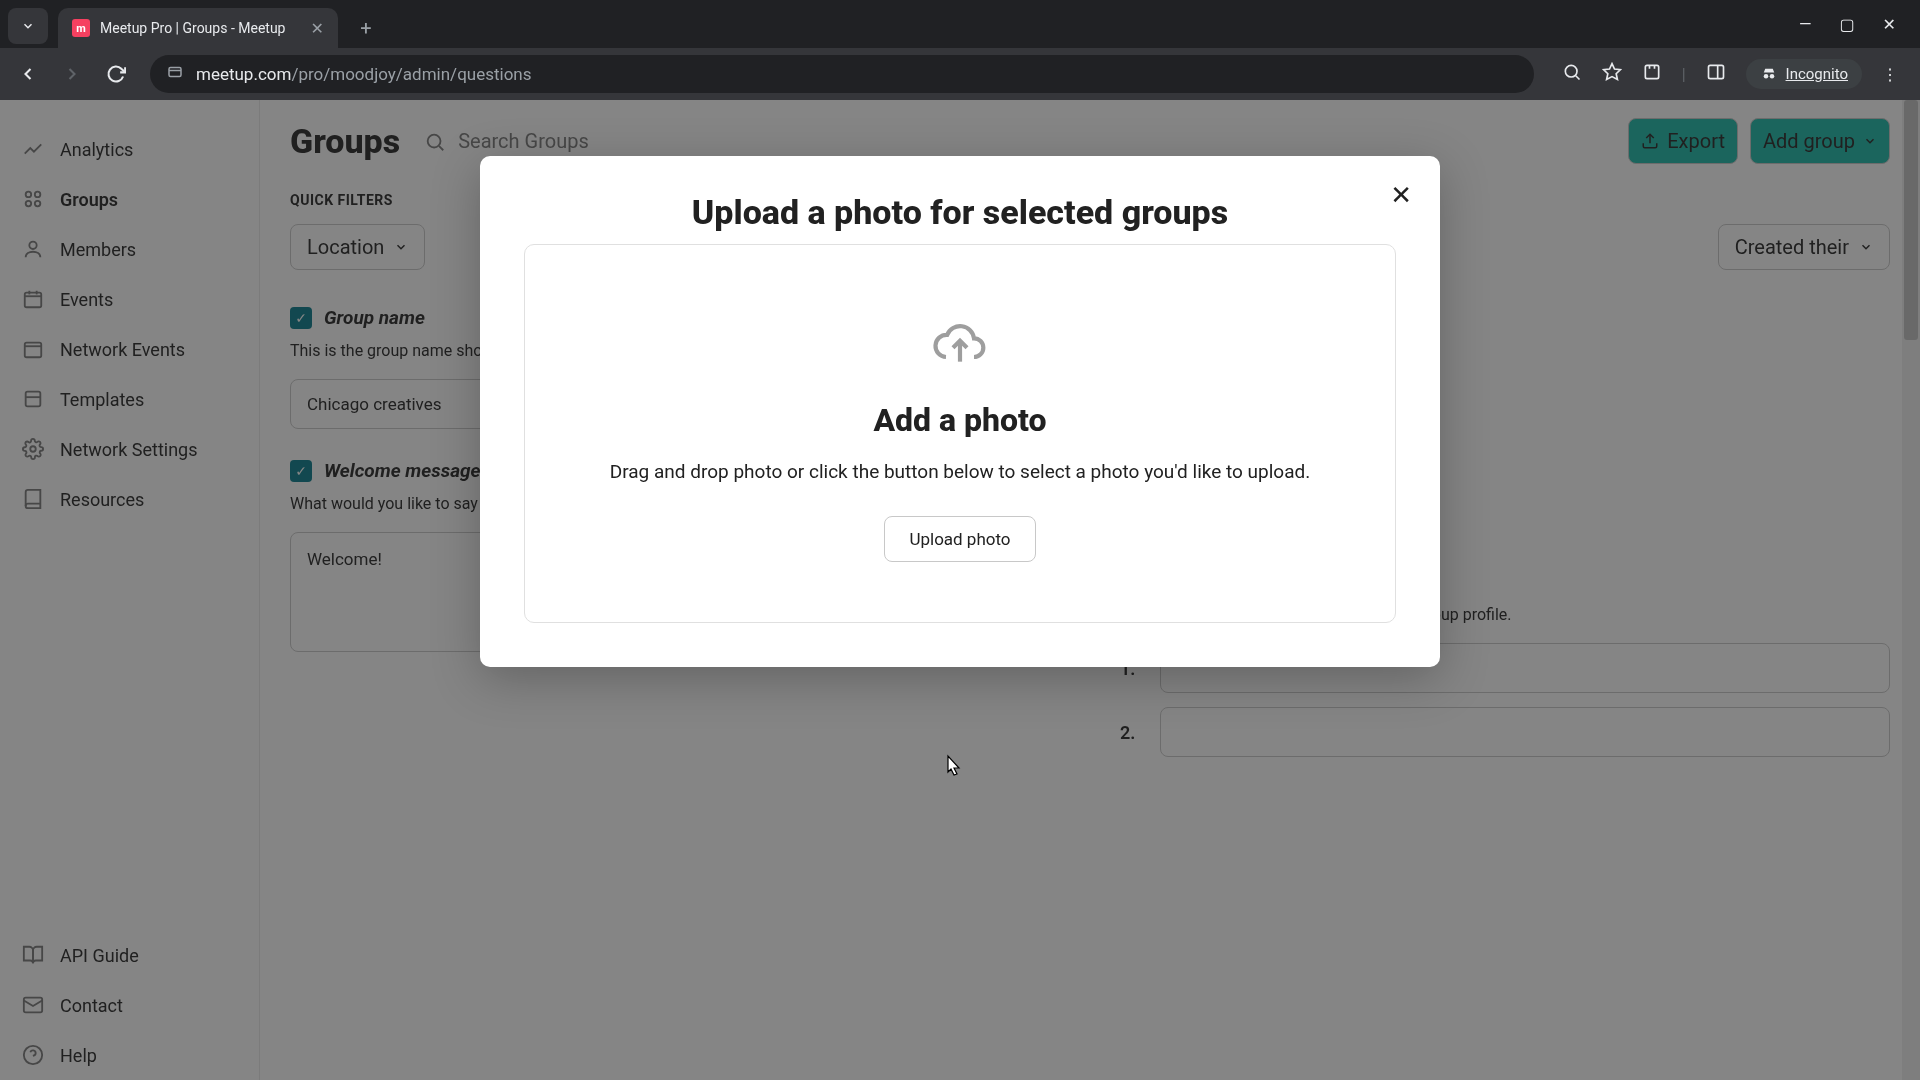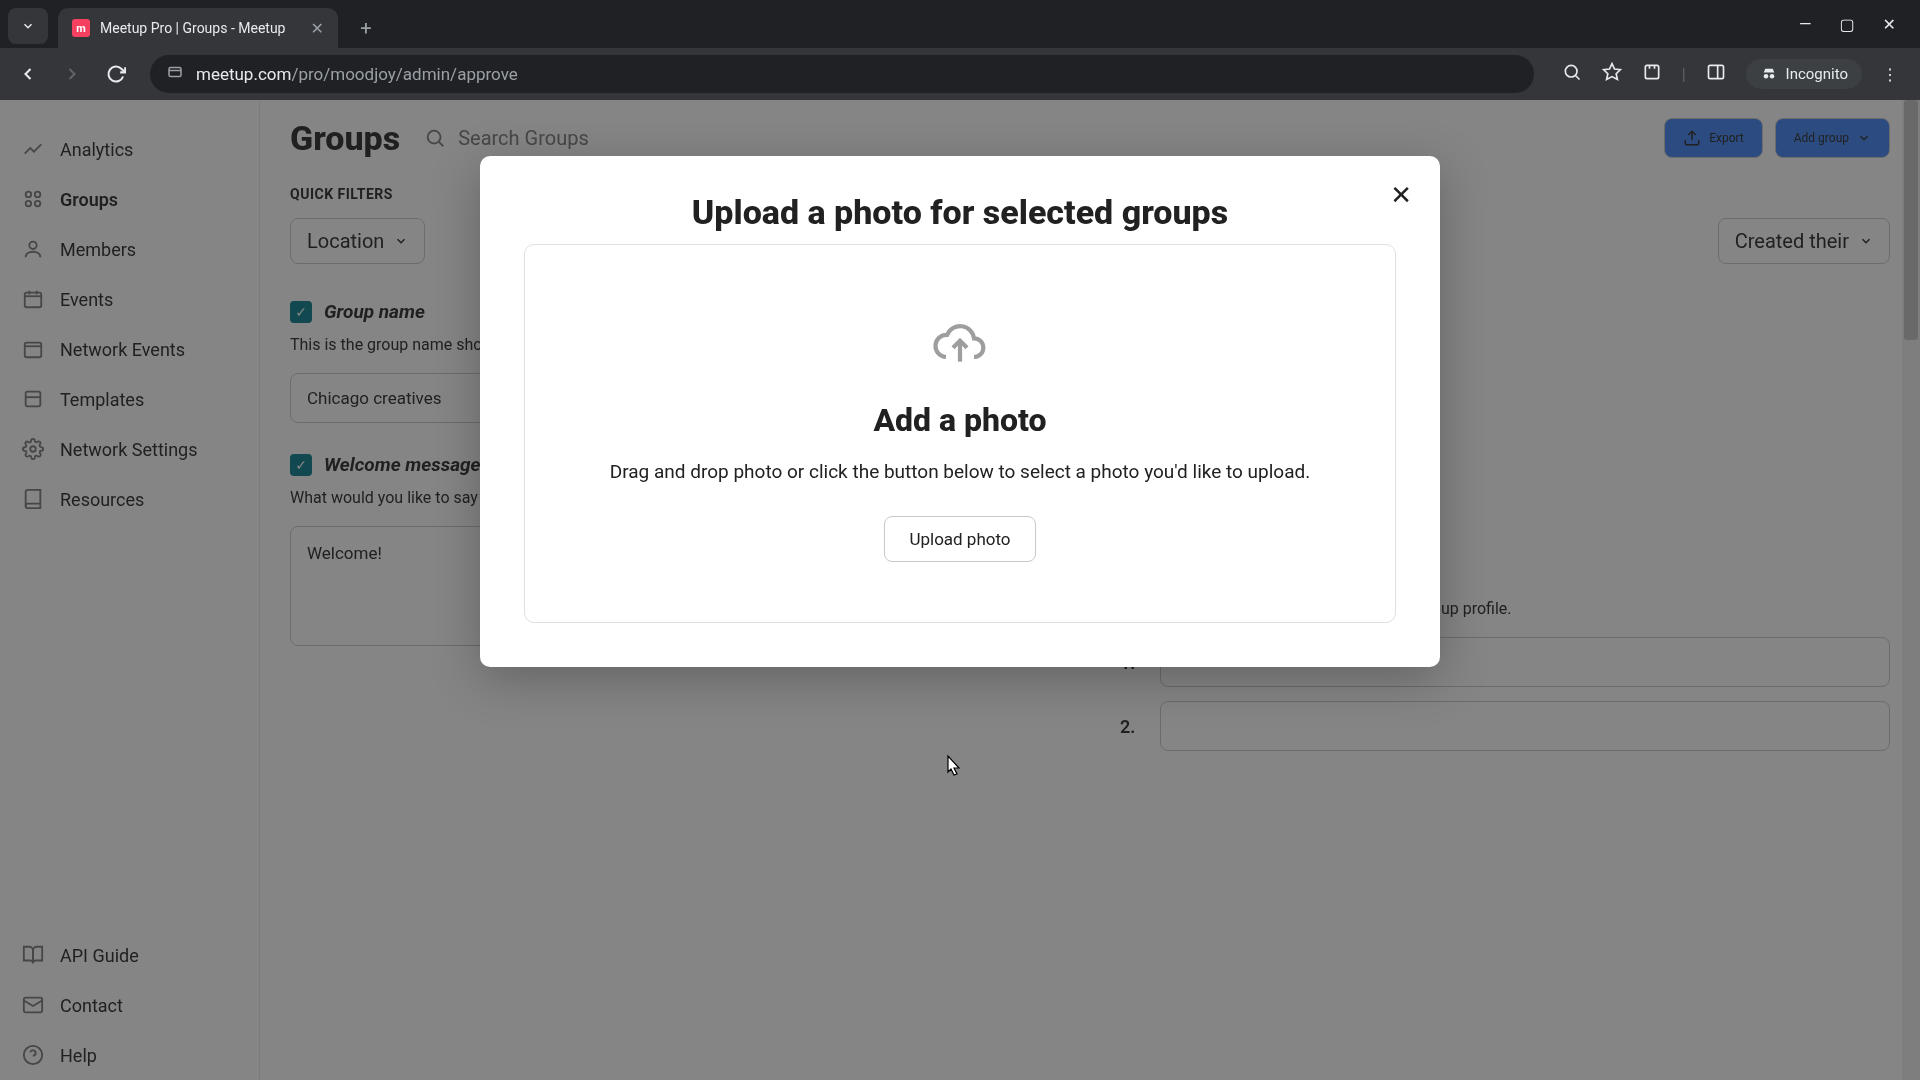--- a/index.html
+++ b/index.html
@@ -19,39 +19,39 @@
 
 .toolbar { height: 52px; background: #35363a; display: flex; align-items: center; padding: 0 10px; gap: 8px; }
 .nav-btn { width: 36px; height: 36px; display: flex; align-items: center; justify-content: center; color: #e8eaed; border-radius: 50%; }
 .nav-btn.disabled { color: #5f6368; }
 .address-bar { flex: 1; height: 38px; background: #202124; border-radius: 20px; display: flex; align-items: center; padding: 0 16px; gap: 12px; margin: 0 8px; }
 .site-info { color: #9aa0a6; font-size: 16px; }
 .url { color: #e8eaed; font-size: 17px; }
 .url .domain { color: #e8eaed; }
 .url .path { color: #9aa0a6; }
 .toolbar-icons { display: flex; align-items: center; gap: 20px; padding: 0 12px; color: #e8eaed; }
-.incognito-badge { display: flex; align-items: center; gap: 8px; background: #3c4043; padding: 6px 14px; border-radius: 18px; font-size: 15px; color: #e8eaed; }
+.incognito-badge { display: flex; align-items: center; gap: 8px; background: #3c4043; padding: 6px 14px; border-radius: 18px; font-size: 15px; color: #e8eaed; text-decoration: underline; }
 
 .viewport { flex: 1; position: relative; background: #fff; overflow: hidden; }
 
 
 .page { position: absolute; inset: 0; display: flex; background: #fff; }
 .sidebar { width: 260px; border-right: 1px solid #e8e8e8; padding-top: 24px; display: flex; flex-direction: column; }
 .sidebar-item { display: flex; align-items: center; gap: 16px; padding: 14px 22px; color: #212121; font-size: 18px; cursor: pointer; }
 .sidebar-item.active { font-weight: 600; }
 .sidebar-icon { width: 22px; height: 22px; color: #757575; flex-shrink: 0; }
 .sidebar-spacer { flex: 1; }
 
 .main { flex: 1; padding: 18px 30px; overflow: auto; }
 .main-header { display: flex; align-items: center; gap: 24px; margin-bottom: 28px; }
 .page-title { font-size: 34px; font-weight: 800; color: #212121; }
-.search-wrap { display: flex; align-items: center; gap: 12px; flex: 1; }
+.search-wrap { display: flex; align-items: flex-end; gap: 12px; flex: 1; }
 .search-input { border: none; font-size: 20px; color: #757575; outline: none; background: transparent; }
 .header-actions { display: flex; gap: 12px; }
-.btn-outline { display: flex; align-items: center; gap: 8px; border: 1px solid #c8c8c8; border-radius: 8px; padding: 10px 18px; font-size: 12px; color: #212121; background: #3b82f6; }
+.btn-outline { display: flex; align-items: center; gap: 8px; border: 1px solid #c8c8c8; border-radius: 8px; padding: 10px 12px; font-size: 20px; color: #212121; background: #14b8a6; }
 
 .quick-filters-label { font-size: 14px; font-weight: 700; letter-spacing: 0.5px; color: #212121; margin-bottom: 16px; }
 .filter-chips { display: flex; gap: 12px; margin-bottom: 36px; }
 .chip { border: 1px solid #c8c8c8; border-radius: 8px; padding: 10px 16px; display: flex; align-items: center; gap: 10px; font-size: 20px; color: #212121; }
 
 .content-cols { display: flex; gap: 60px; }
 .col { flex: 1; }
 .field-label-row { display: flex; align-items: center; gap: 12px; margin-bottom: 10px; }
 .checkbox { width: 22px; height: 22px; border-radius: 4px; background: #00798a; display: flex; align-items: center; justify-content: center; color: #fff; font-size: 14px; }
 .field-label { font-size: 19px; font-weight: 700; color: #212121; font-style: italic; }
@@ -127,21 +127,21 @@
         </svg>
     </div>
     <div class="address-bar">
       <span class="site-info">
         <svg width="18" height="18" viewBox="0 0 24 24" fill="none" stroke="currentColor" stroke-width="2">
             <rect x="4" y="6" width="16" height="12" rx="2"></rect>
             <line x1="4" y1="10" x2="20" y2="10"></line>
           </svg>
       </span>
       <span class="url">
-        <span class="domain">meetup.com</span><span class="path">/pro/moodjoy/admin/approve</span>
+        <span class="domain">meetup.com</span><span class="path">/pro/moodjoy/admin/questions</span>
       </span>
     </div>
     <div class="toolbar-icons">
       <span><svg width="20" height="20" viewBox="0 0 24 24" fill="none" stroke="currentColor" stroke-width="2">
             <circle cx="11" cy="11" r="7"></circle>
             <line x1="21" y1="21" x2="16.5" y2="16.5"></line>
           </svg></span>
       <span><svg width="20" height="20" viewBox="0 0 24 24" fill="none" stroke="currentColor" stroke-width="2">
             <polygon points="12 2 15 8.5 22 9.3 17 14 18.5 21 12 17.5 5.5 21 7 14 2 9.3 9 8.5 12 2"></polygon>
           </svg></span>

